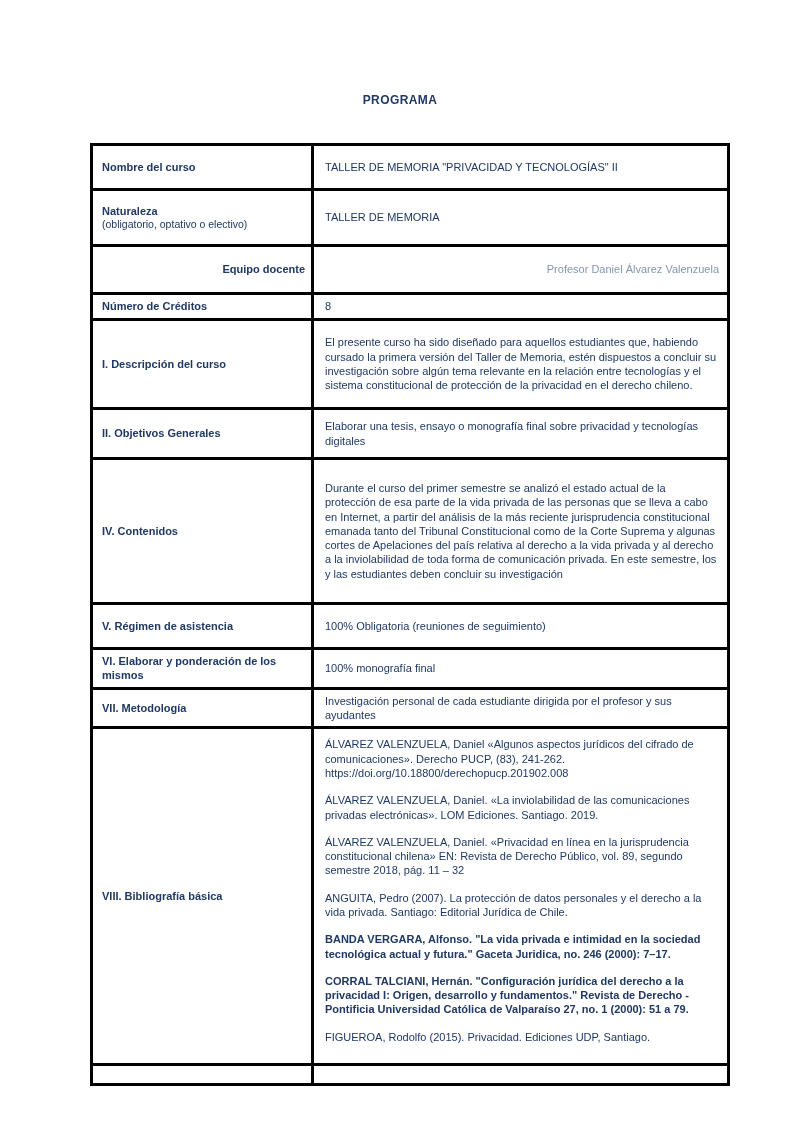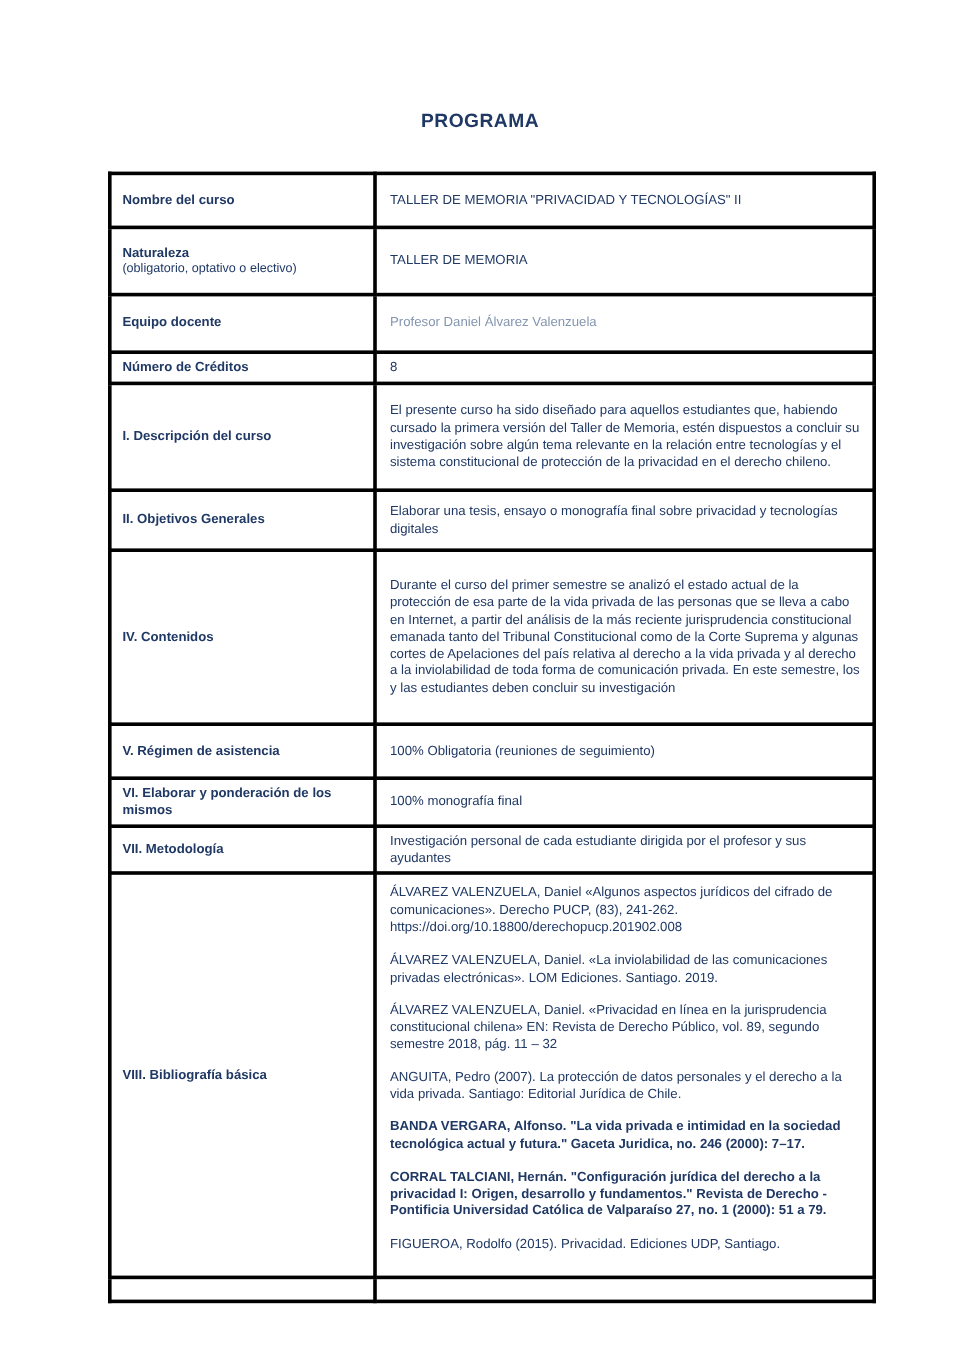--- a/index.html
+++ b/index.html
@@ -11,21 +11,21 @@
     font-family: "Liberation Sans", sans-serif;
     color: #1F3864;
     overflow: hidden;
   }
   .doc-title {
     position: absolute;
     top: 93px;
     left: 0;
     width: 100%;
     text-align: center;
-    font-size: 16px;
+    font-size: 12px;
     font-weight: bold;
     letter-spacing: 0.4px;
     margin: 0;
   }
   table.program-table {
     position: absolute;
     top: 143px;
     left: 90px;
     width: 640px;
     border-collapse: collapse;
@@ -61,21 +61,21 @@
   }
   td.bib p {
     margin: 0 0 13px 0;
   }
   td.bib p.bold {
     font-weight: bold;
   }
   .r0  { height: 45px; }
   .r1  { height: 56px; }
   .r2  { height: 22px; }
-  .r3  { height: 48px; }
+  .r3  { height: 48px; text-align: right; }
   .r4  { height: 26px; }
   .r5  { height: 89px; }
   .r6  { height: 50px; }
   .r7  { height: 145px; }
   .r8  { height: 45px; }
   .r9  { height: 37px; }
   .r10 { height: 36px; }
   .r11 { height: 337px; }
   .r12 { height: 20px; }
 </style>

